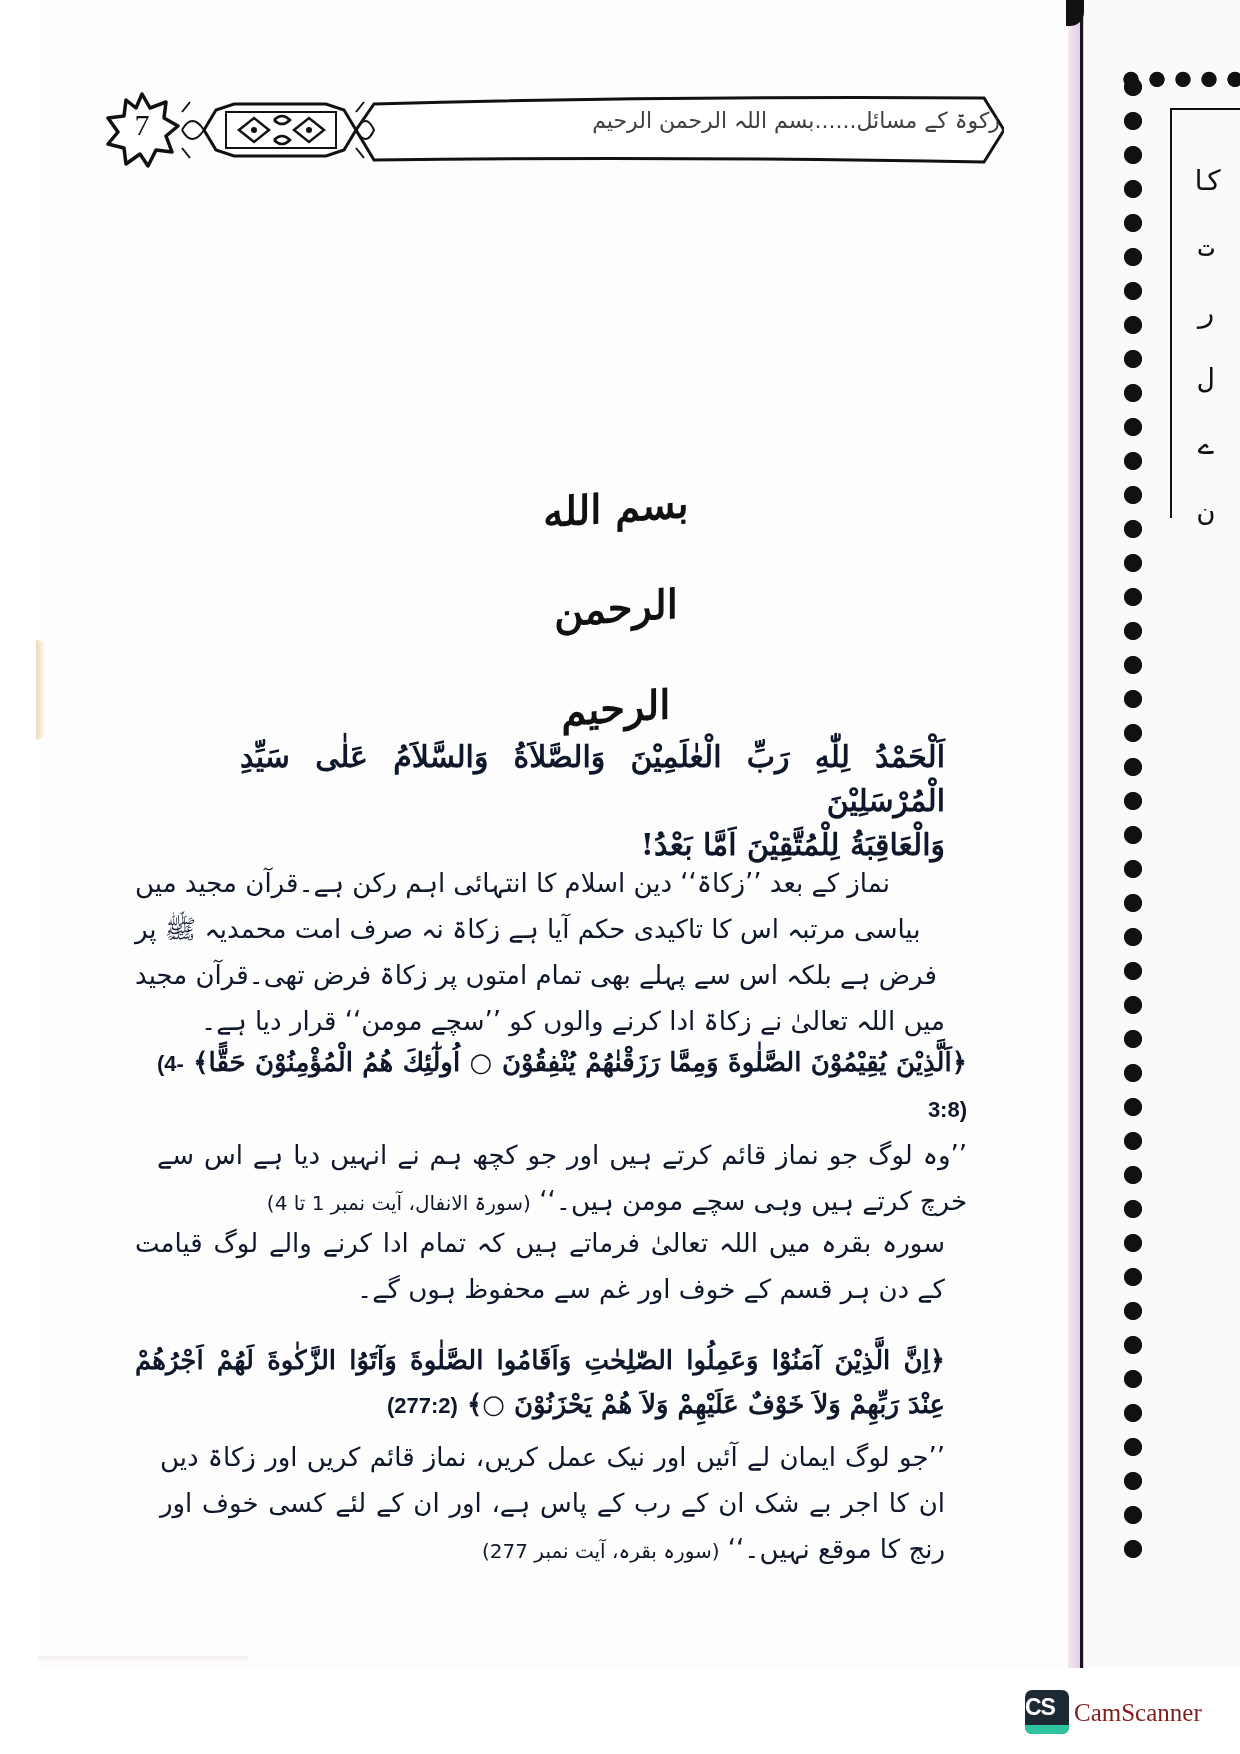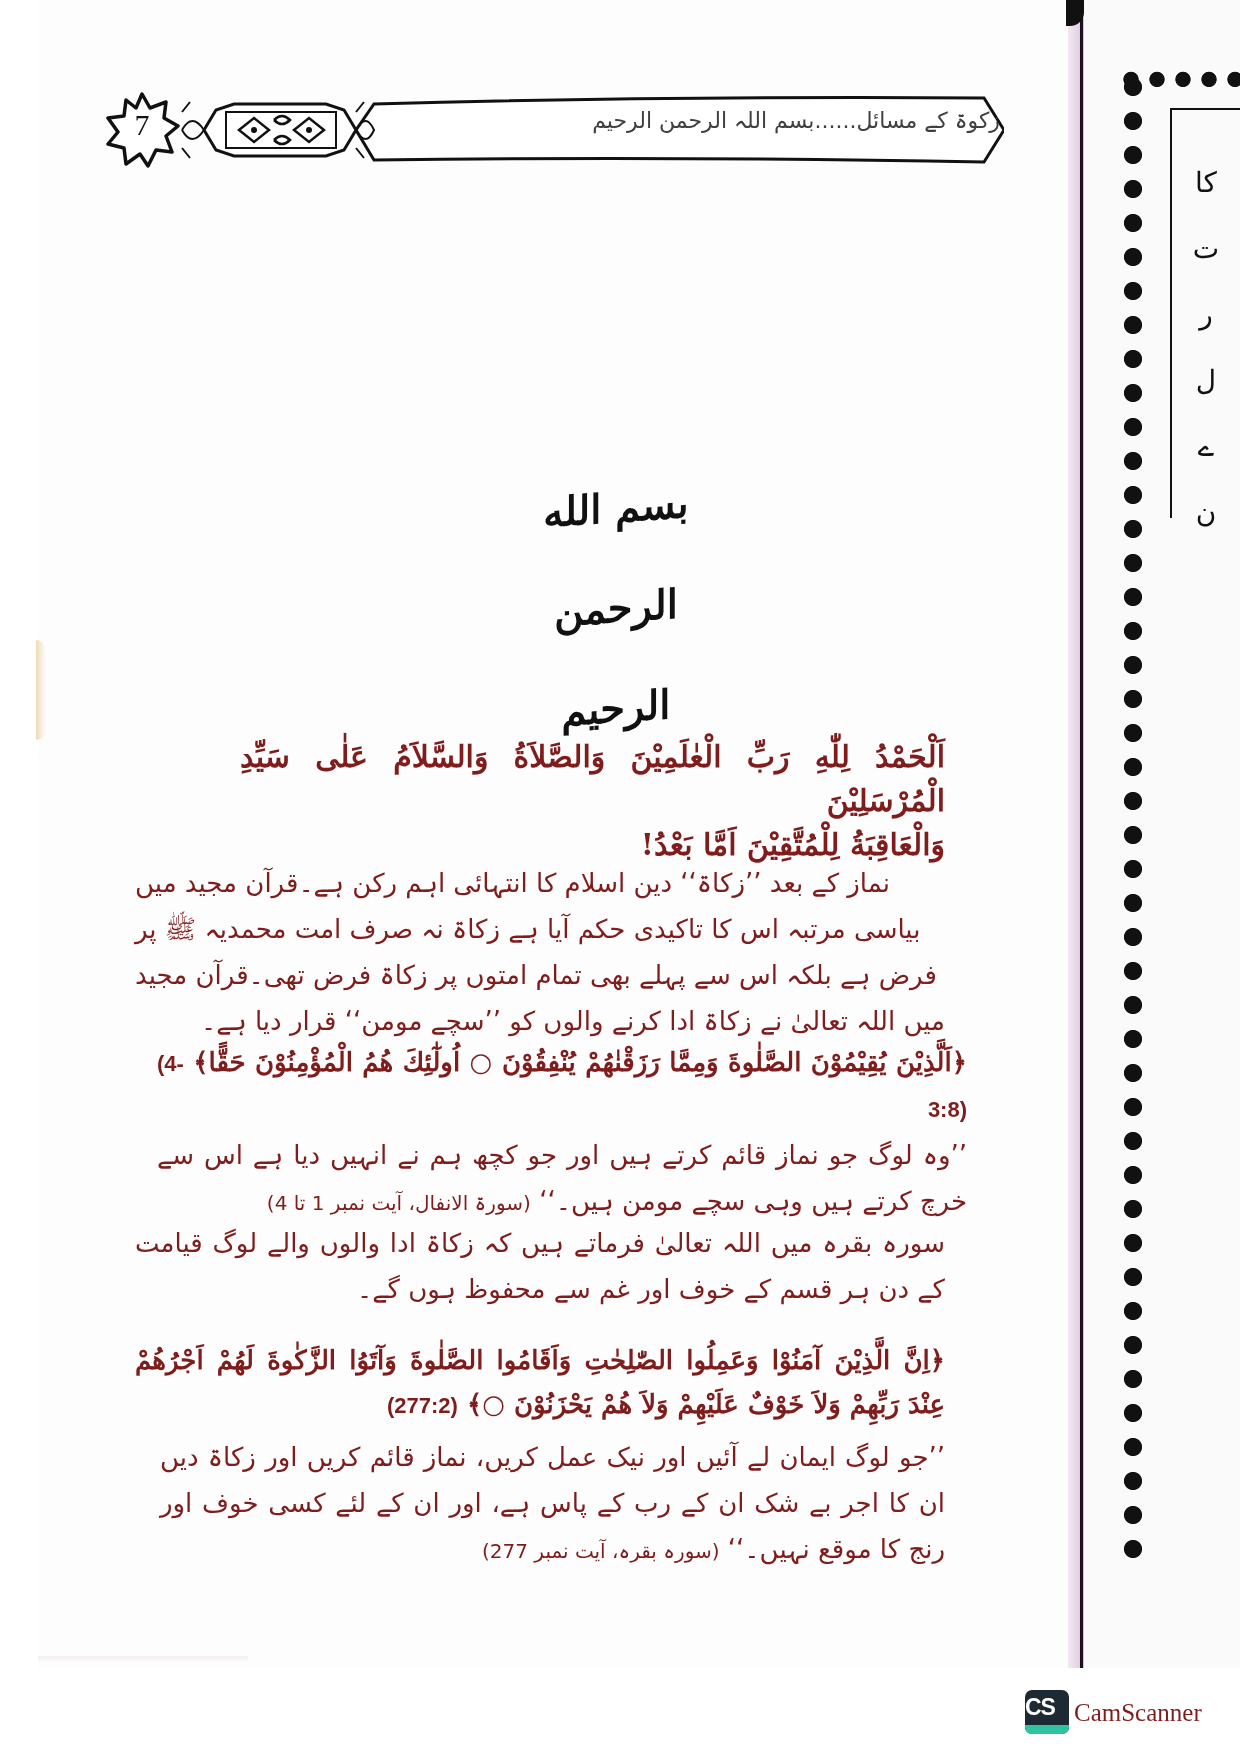--- a/index.html
+++ b/index.html
@@ -55,21 +55,21 @@
     }
     .next-page-inner-line {
       position: absolute; left: 1170px; top: 108px; width: 2px; height: 410px;
       background: #111;
     }
     .next-page-inner-top {
       position: absolute; left: 1170px; top: 108px; width: 70px; height: 2px; background: #111;
     }
     .next-page-glyphs {
       position: absolute; left: 1186px; top: 150px; width: 40px;
-      font-family: Liberation Serif, serif; font-size: 28px; color: #111;
+      font-family: Liberation Mono, monospace; font-size: 28px; color: #111;
       line-height: 66px; text-align: center; direction: rtl;
     }
 
     
     .header-banner {
       position: absolute; left: 104px; top: 90px; width: 900px; height: 80px;
     }
     .page-number-star {
       position: absolute; left: 104px; top: 92px; width: 76px; height: 76px;
     }
@@ -86,21 +86,21 @@
     .bismillah {
       position: absolute; left: 496px; top: 458px; width: 240px; height: 100px;
       text-align: center; direction: rtl;
       font-family: "DejaVu Serif", serif; font-size: 40px; font-weight: bold; color: #111;
       line-height: 100px; letter-spacing: -1px;
       transform: skewY(-4deg);
     }
 
     
     .rtl-block {
-      position: absolute; direction: rtl; text-align: justify; color: #7f1d1d;
+      position: absolute; direction: rtl; text-align: justify; color: #0f172a;
       font-family: "DejaVu Sans", sans-serif;
     }
     .arabic {
       font-family: "DejaVu Serif", serif; font-weight: bold; font-size: 30px; line-height: 44px;
     }
     .urdu {
       font-size: 26px; line-height: 46px;
     }
     .ref {
       font-family: "Liberation Sans", sans-serif; font-size: 22px; direction: ltr; unicode-bidi: embed;
@@ -185,21 +185,21 @@
     <div class="arabic" style="font-size:26px;">
       <span>﴿اَلَّذِيْنَ يُقِيْمُوْنَ الصَّلٰوةَ وَمِمَّا رَزَقْنٰهُمْ يُنْفِقُوْنَ ○ اُولٰٓئِكَ هُمُ الْمُؤْمِنُوْنَ حَقًّا﴾</span>
       <span class="ref">(4-3:8)</span>
     </div>
     <div class="urdu" style="text-align-last:right;">
       <span>’’وہ لوگ جو نماز قائم کرتے ہیں اور جو کچھ ہم نے انہیں دیا ہے اس سے خرچ کرتے ہیں وہی سچے مومن ہیں۔‘‘</span>
       <span style="font-size:20px;">(سورۃ الانفال، آیت نمبر 1 تا 4)</span>
     </div>
   </div>
 
-  <div class="rtl-block urdu" style="left:135px; top:1220px; width:810px; text-align-last:right;">سورہ بقرہ میں اللہ تعالیٰ فرماتے ہیں کہ زکاۃ ادا والوں والے لوگ قیامت کے دن ہر قسم کے خوف اور غم سے محفوظ ہوں گے۔</div>
+  <div class="rtl-block urdu" style="left:135px; top:1220px; width:810px; text-align-last:right;">سورہ بقرہ میں اللہ تعالیٰ فرماتے ہیں کہ تمام ادا کرنے والے لوگ قیامت کے دن ہر قسم کے خوف اور غم سے محفوظ ہوں گے۔</div>
 
   <div class="rtl-block" style="left:135px; top:1338px; width:810px;">
     <div class="arabic" style="font-size:26px; text-align-last:right;">
       <span>﴿اِنَّ الَّذِيْنَ آمَنُوْا وَعَمِلُوا الصّٰلِحٰتِ وَاَقَامُوا الصَّلٰوةَ وَآتَوُا الزَّكٰوةَ لَهُمْ اَجْرُهُمْ عِنْدَ رَبِّهِمْ وَلاَ خَوْفٌ عَلَيْهِمْ وَلاَ هُمْ يَحْزَنُوْنَ ○﴾</span>
       <span class="ref">(277:2)</span>
     </div>
     <div class="urdu" style="margin-top:6px; text-align-last:right;margin-left:25px;">
       <span>’’جو لوگ ایمان لے آئیں اور نیک عمل کریں، نماز قائم کریں اور زکاۃ دیں ان کا اجر بے شک ان کے رب کے پاس ہے، اور ان کے لئے کسی خوف اور رنج کا موقع نہیں۔‘‘</span>
       <span style="font-size:20px;">(سورہ بقرہ، آیت نمبر 277)</span>
     </div>

